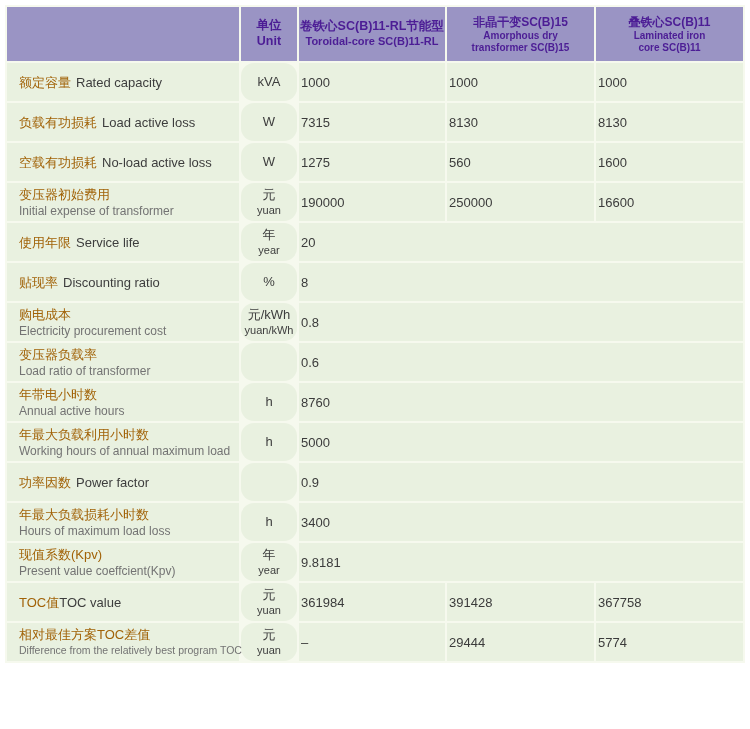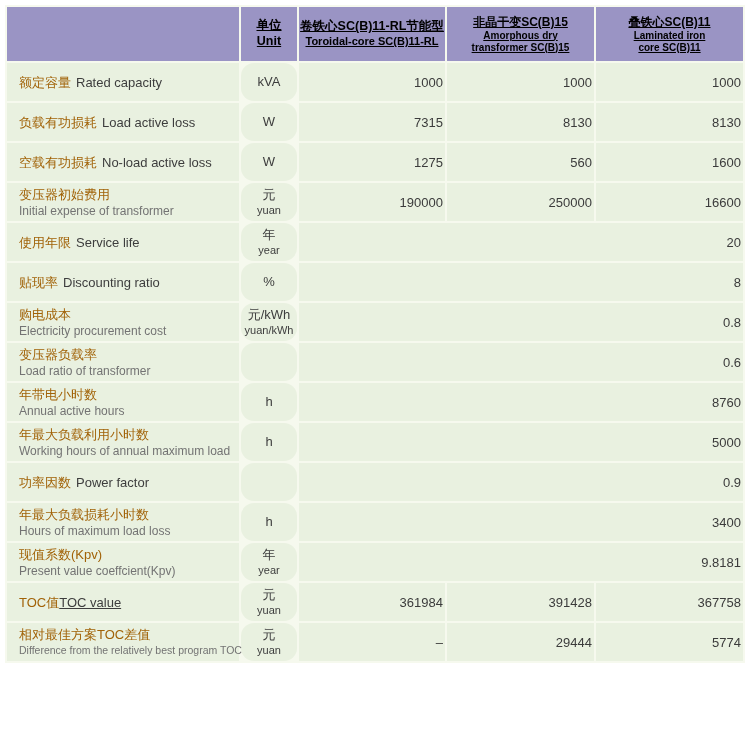--- a/index.html
+++ b/index.html
@@ -1,35 +1,35 @@
 <!DOCTYPE html>
 <html><head>
 <meta charset="utf-8">
 <style>
   html,body{margin:0;padding:0;background:#ffffff;}
   body{width:750px;font-family:"Liberation Sans","DejaVu Sans",sans-serif;color:#3d3d3d;}
   .page{width:750px;height:729px;box-sizing:border-box;padding:5px 5px 0 5px;overflow:hidden;}
 
   table.toc{border-collapse:separate;border-spacing:2px;width:740px;background:#f6f9ee;table-layout:fixed;}
-  th{background:#9a94c4;color:#000000;font-weight:bold;vertical-align:middle;text-align:center;height:50px;padding:2px 1px;line-height:1.25;text-decoration:underline;}
+  th{background:#9a94c4;color:#4c1d95;font-weight:bold;vertical-align:middle;text-align:center;height:50px;padding:2px 1px;line-height:1.25;}
   th .h-zh{font-size:12.5px;white-space:nowrap;}
   th .h-en{font-size:11px;white-space:nowrap;}
   th .h-zh-sm{font-size:12px;white-space:nowrap;}
   th .h-en-sm{font-size:10px;white-space:nowrap;line-height:1.2;}
   td{background:#e9f1e0;height:36px;vertical-align:middle;padding:1px 2px;}
   td.lbl{text-align:left;padding-left:12px;}
   td.lbl .zh{font-size:13px;color:#a16207;}
   td.lbl .en{font-size:12px;color:#737373;line-height:1.25;}
   td.lbl .en-sm{font-size:10.5px;white-space:nowrap;}
   td.lbl .en-inline{font-size:13px;margin-left:5px;}
-  td.lbl .en-inline.nosp{margin-left:0;text-decoration:underline;}
+  td.lbl .en-inline.nosp{margin-left:0;}
   td.unit{text-align:center;border-radius:13px;}
   td.unit .u1{font-size:13px;line-height:1.25;}
   td.unit .u2{font-size:11px;line-height:1.2;}
-  td.val{text-align:right;font-size:13px;color:#3b3b3b;}
+  td.val{text-align:left;font-size:13px;color:#3b3b3b;}
 
   .conclusion-zh{margin:23px 3px 0 3px;font-size:14px;font-weight:600;color:#333333;line-height:1.5;text-align:justify;}
 </style>
 </head>
 <body>
 
 <div class="page">
 
   <table class="toc">
     <colgroup>

